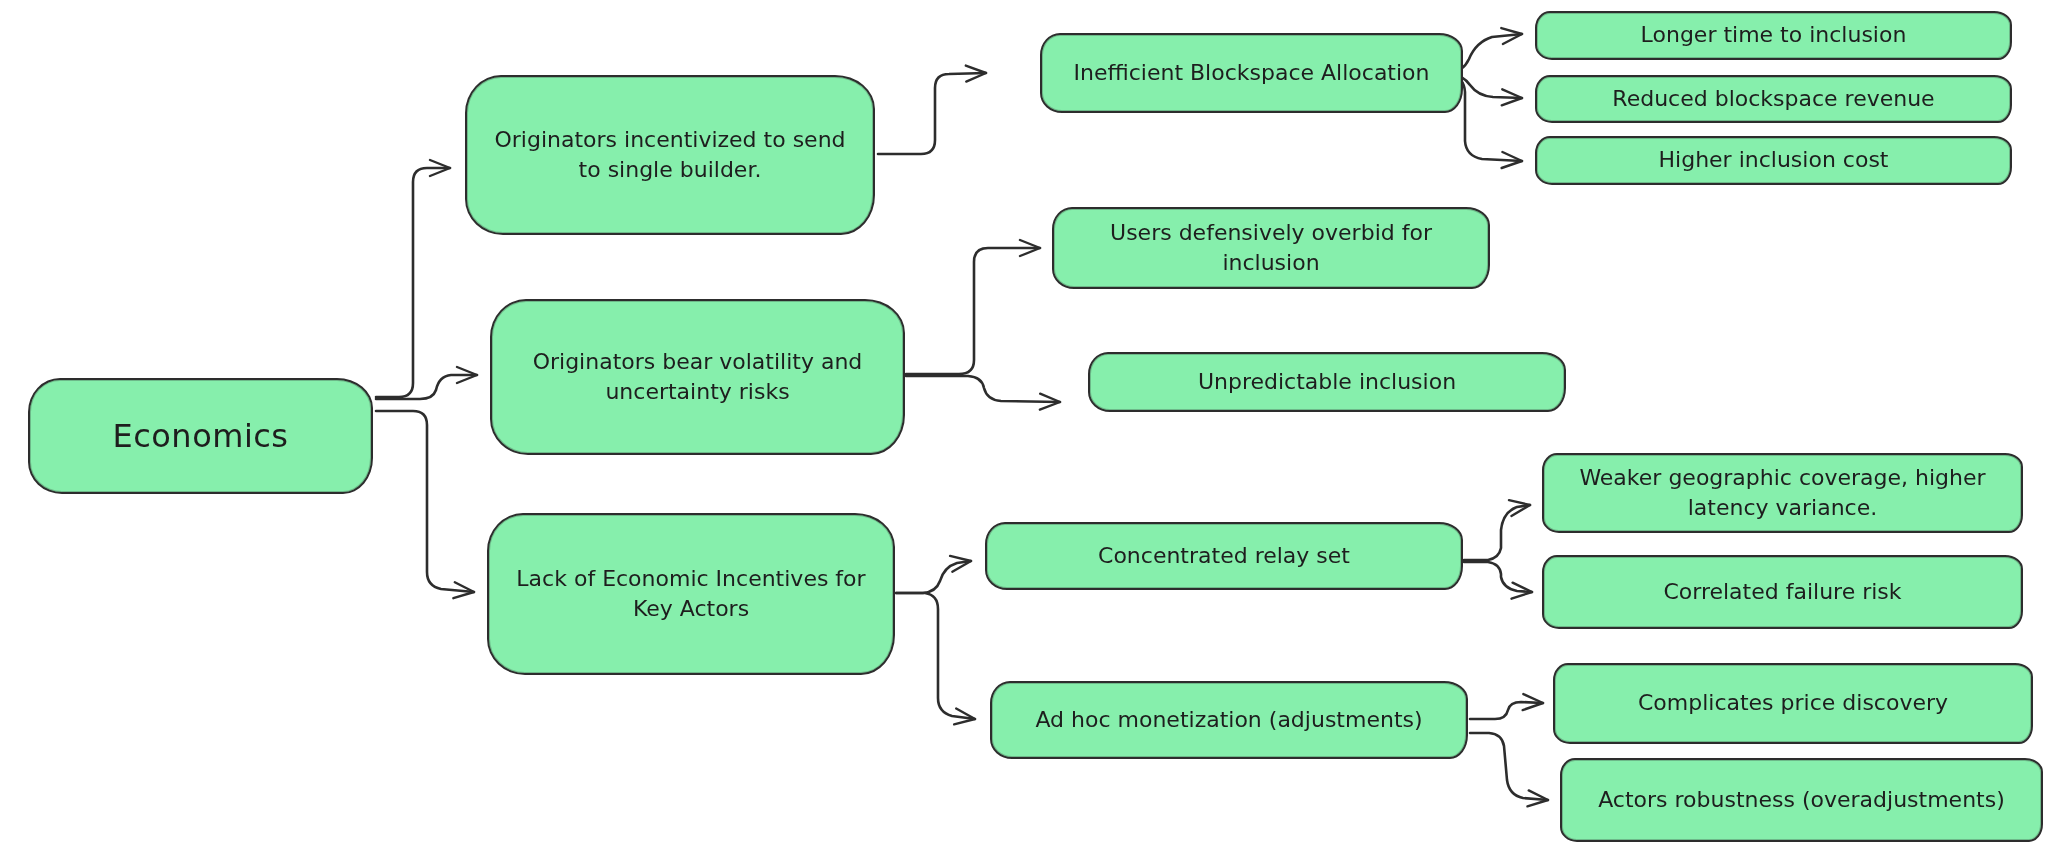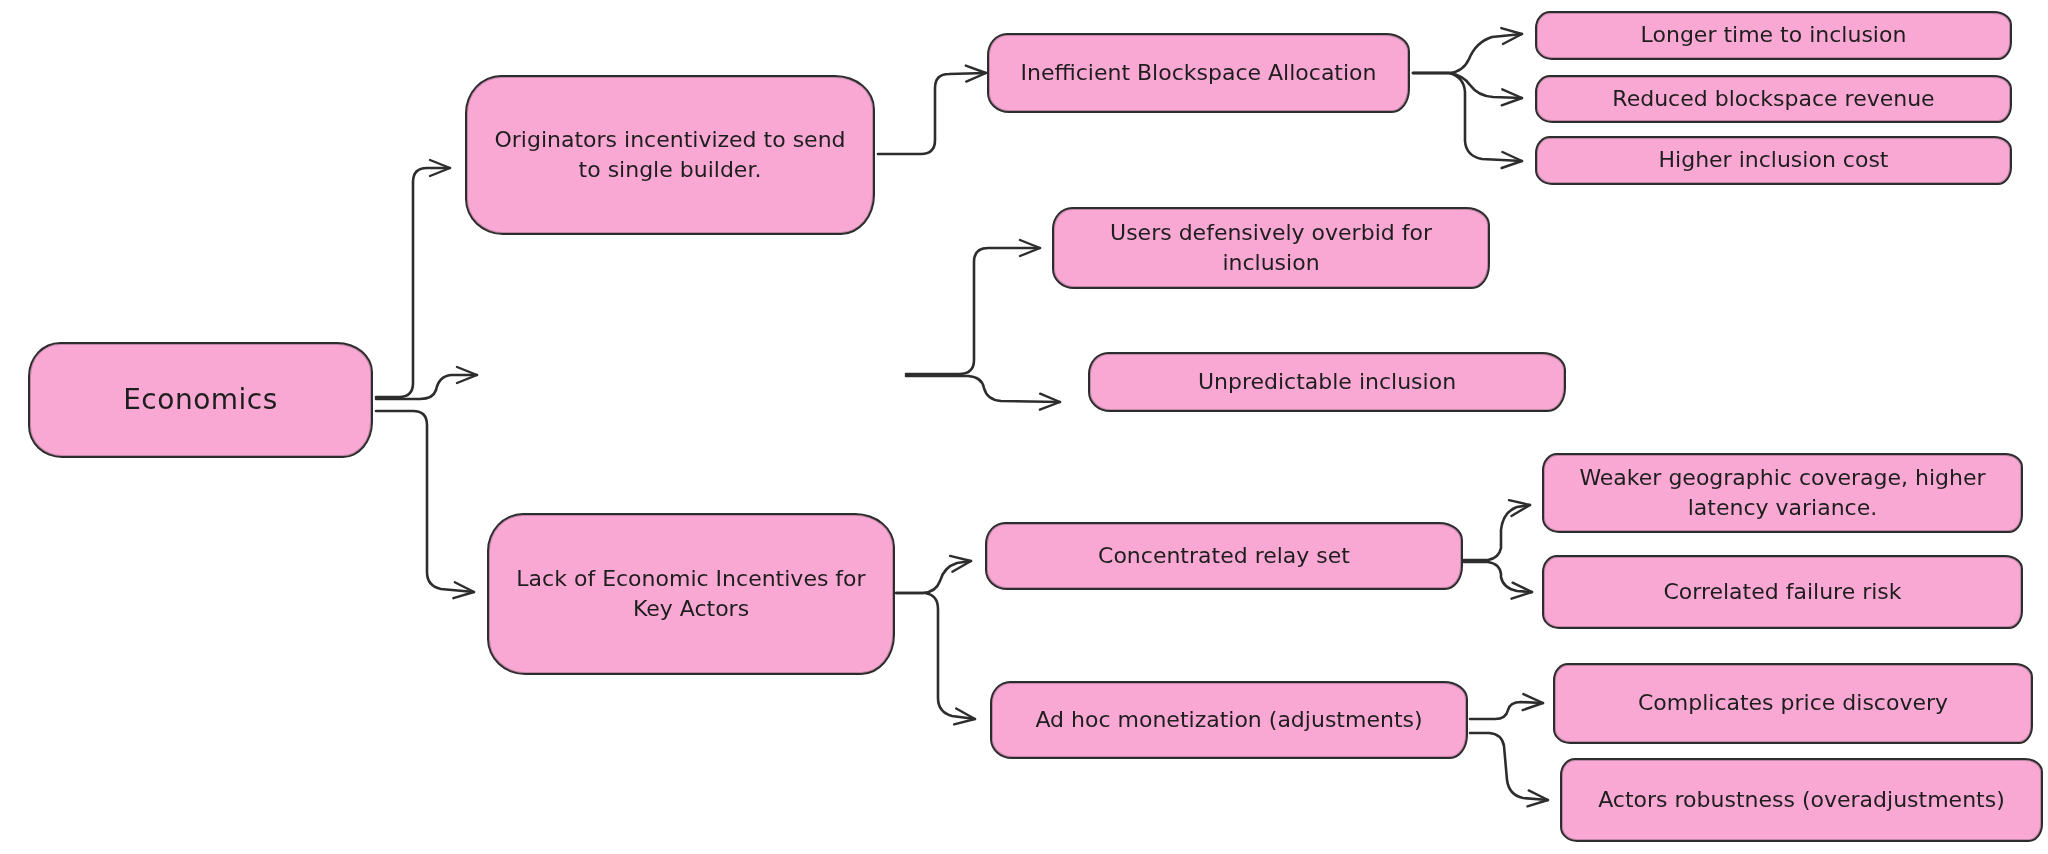--- a/index.html
+++ b/index.html
@@ -29,34 +29,34 @@
     stroke-linecap: round;
     stroke-linejoin: round;
   }
   .node {
     position: absolute;
     z-index: 2;
     display: flex;
     align-items: center;
     justify-content: center;
     text-align: center;
-    background: #f9a8d4;
+    background: #86efac;
     border: 2.6px solid #2d2d2d;
     box-shadow: inset 0 0 0 1px rgba(45,45,45,0.28);
     color: #1e1e1e;
     font-size: 22px;
     line-height: 1.38;
     padding: 4px 20px;
     box-sizing: border-box;
   }
   
   .node.big   { border-radius: 36px 40px 34px 38px / 38px 34px 40px 36px; justify-content: center; }
   .node.mid   { border-radius: 20px 24px 18px 22px / 22px 18px 24px 20px; }
   .node.small { border-radius: 15px 18px 14px 17px / 17px 14px 18px 15px; }
-  .node.root  { font-size: 28px; letter-spacing: 0.5px; border-radius: 32px 36px 30px 34px / 34px 30px 36px 32px; }
+  .node.root  { font-size: 32px; letter-spacing: 0.5px; border-radius: 32px 36px 30px 34px / 34px 30px 36px 32px; margin-top: 36px; }
   .node span { display: block; }
 </style>
 </head>
 <body>
 
 <div id="canvas">
 
   <svg id="edges">
     <defs>
       <marker id="arrowhead" viewBox="0 0 26 22" refX="24" refY="11" markerWidth="26" markerHeight="22" markerUnits="userSpaceOnUse" orient="auto">
@@ -82,26 +82,29 @@
   </svg>
 
   <div class="node root" style="left:28px; top:342px; width:345px; height:116px">
     <span>Economics</span>
   </div>
 
   <div class="node big" style="left:465px; top:75px; width:410px; height:160px">
     <span>Originators incentivized to send to single builder.</span>
   </div>
 
+  <div class="node big" style="left:490px; top:299px; width:415px; height:156px">
+    <span>Originators bear volatility and uncertainty risks</span>
+  </div>
 
   <div class="node big" style="left:487px; top:513px; width:408px; height:162px">
     <span>Lack of Economic Incentives for Key Actors</span>
   </div>
 
-  <div class="node mid" style="left:987px; top:33px; width:423px; height:80px">
+  <div class="node mid" style="left:1040px; top:33px; width:423px; height:80px">
     <span>Inefficient Blockspace Allocation</span>
   </div>
 
   <div class="node mid" style="left:1052px; top:207px; width:438px; height:82px">
     <span>Users defensively overbid for inclusion</span>
   </div>
 
   <div class="node mid" style="left:1088px; top:352px; width:478px; height:60px">
     <span>Unpredictable inclusion</span>
   </div>

